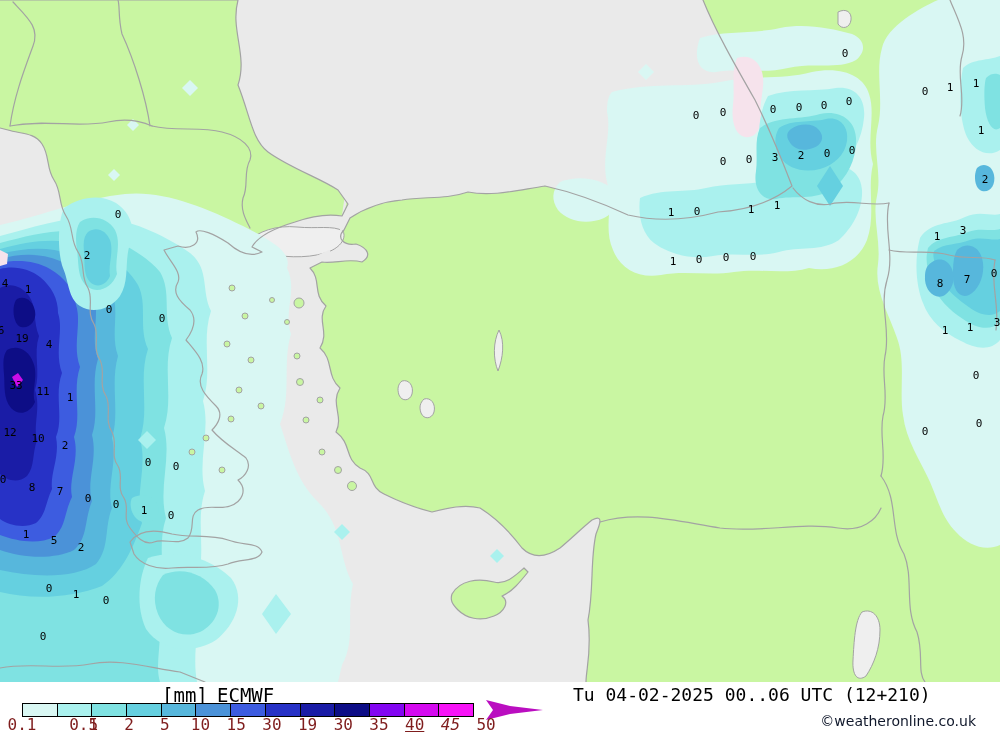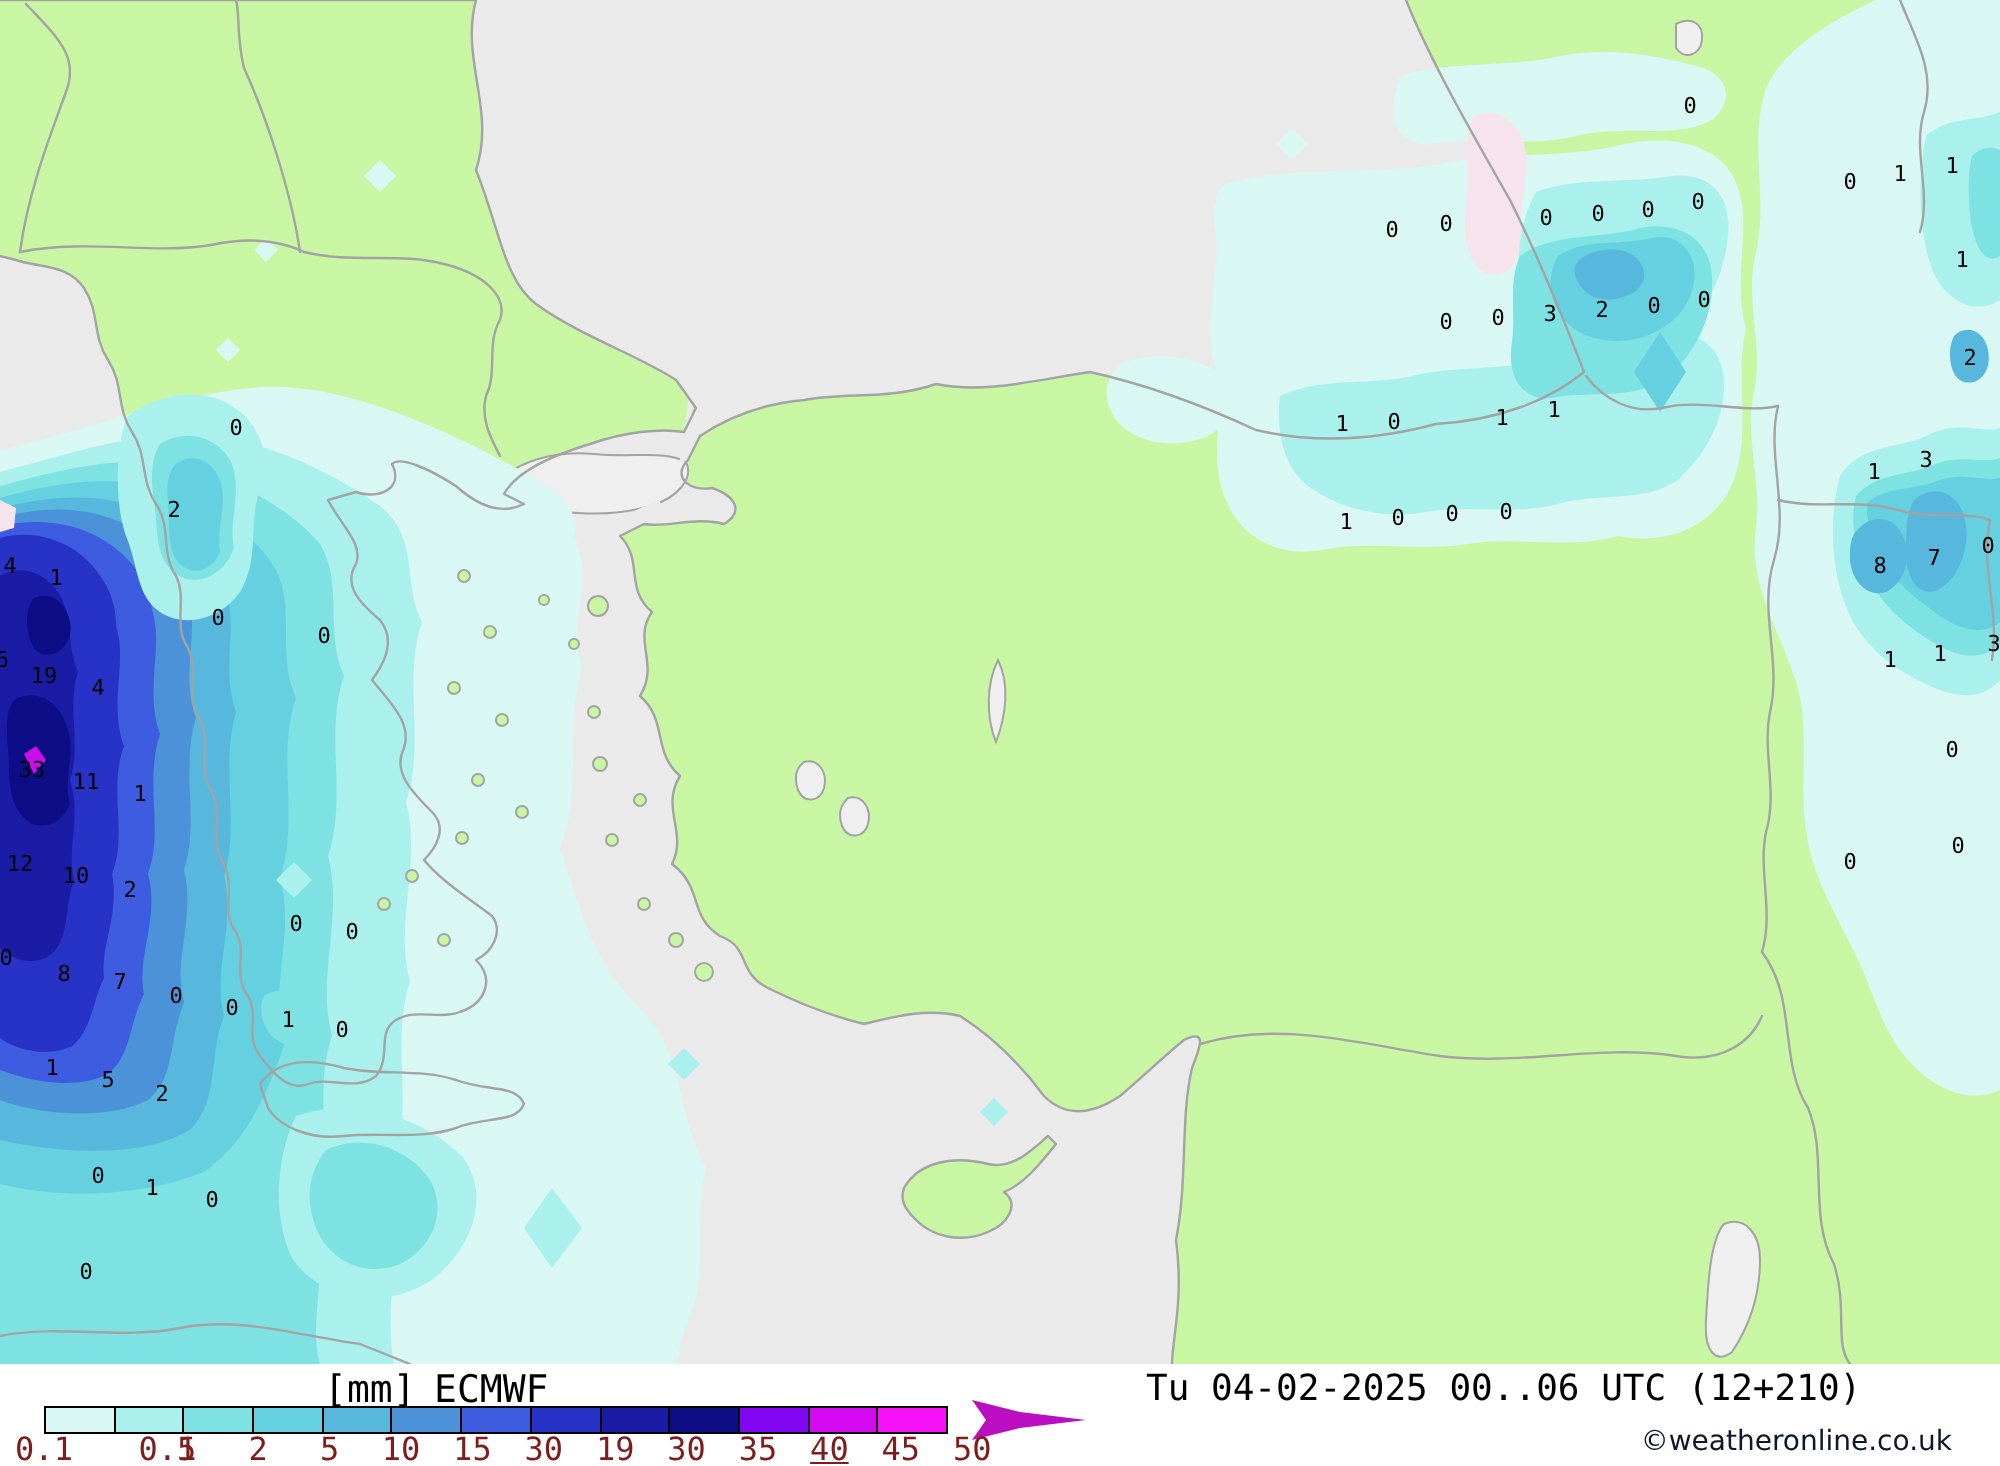--- a/index.html
+++ b/index.html
@@ -345,21 +345,21 @@
         <span class="tick" style="left: 93.4px;">1</span>
         <span class="tick" style="left: 129.1px;">2</span>
         <span class="tick" style="left: 164.8px;">5</span>
         <span class="tick" style="left: 200.5px;">10</span>
         <span class="tick" style="left: 236.2px;">15</span>
         <span class="tick" style="left: 271.9px;">30</span>
         <span class="tick" style="left: 307.6px;">19</span>
         <span class="tick" style="left: 343.3px;">30</span>
         <span class="tick" style="left: 379px;">35</span>
         <span class="tick" style="left: 414.7px; text-decoration: underline;">40</span>
-        <span class="tick" style="left: 450.4px;">45</span>
+        <span class="tick" style="left: 450.4px; font-style: italic;">45</span>
         <span class="tick" style="left: 486.1px;">50</span>
       </div>
 
   <span class="datetime">Tu 04-02-2025 00..06 UTC (12+210)</span>
   <a class="copyright" href="#">©weatheronline.co.uk</a>
 </div>
 
 </div>
 
 </body></html>

